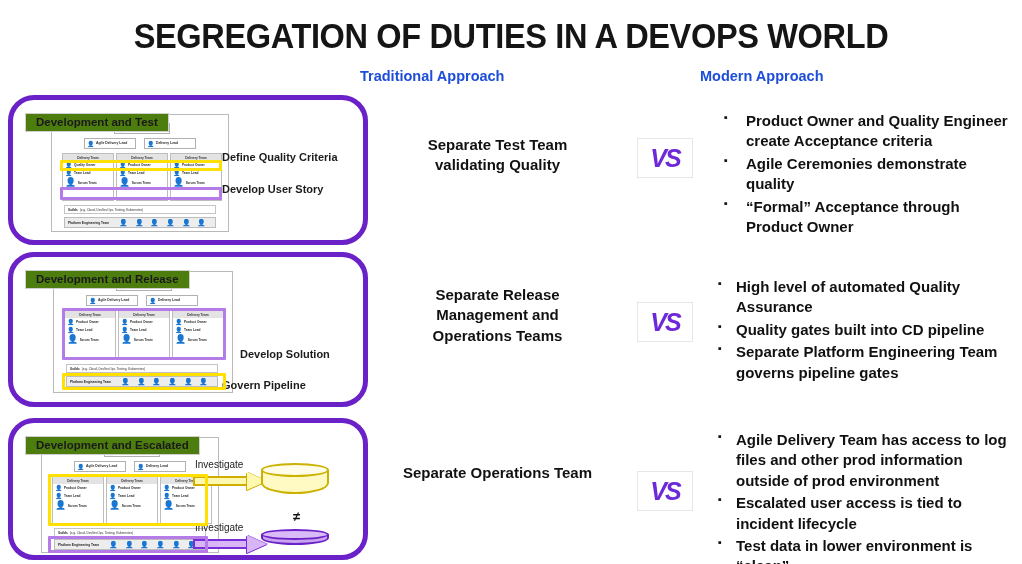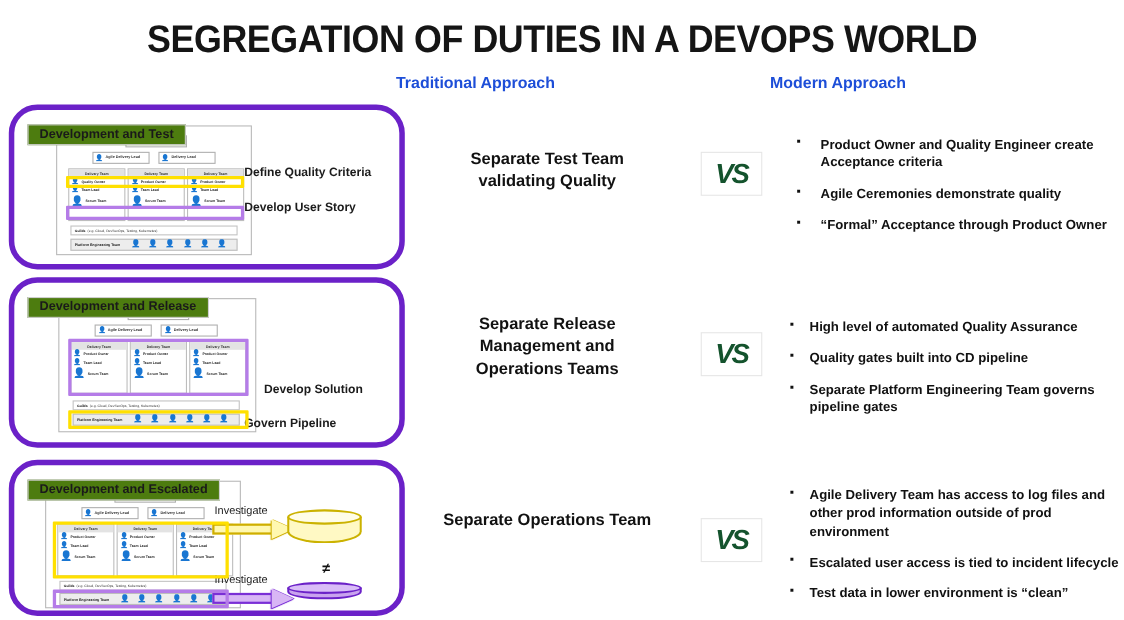--- a/index.html
+++ b/index.html
@@ -153,32 +153,31 @@
   }
 
   
   .trad-text {
     position: absolute; left: 375px; width: 245px; text-align: center;
     font-size: 15px; font-weight: 700; color: #111; line-height: 1.35;
   }
   .vs {
     position: absolute; width: 56px; height: 40px; background: #fff;
     border: 1px solid #e6e6e6; display: flex; align-items: center;
-    justify-content: center; font-size: 25px; font-weight: 700; color: #14532d;
+    justify-content: center; font-size: 25px; font-weight: 700; color: #6d28d9;
     font-style: italic; font-family: "Liberation Sans", sans-serif;
     letter-spacing: -2px;
   }
 
   
   .bullets { position: absolute; left: 712px; width: 306px; }
   .bullets li {
     list-style: none; position: relative; padding-left: 34px;
-    font-size: 12px; font-weight: 700; color: #111; line-height: 1.36;
+    font-size: 15px; font-weight: 700; color: #111; line-height: 1.36;
     margin-bottom: 2px;
-    margin-top: 12px;
   }
   .bullets li::before {
     content: "\25AA"; position: absolute; left: 12px; top: -1px;
     font-size: 11px; color: #111;
   }
   .bullets.tight li { padding-left: 24px; }
   .bullets.tight li::before { left: 6px; }
 </style>
 </head>
 <body>

